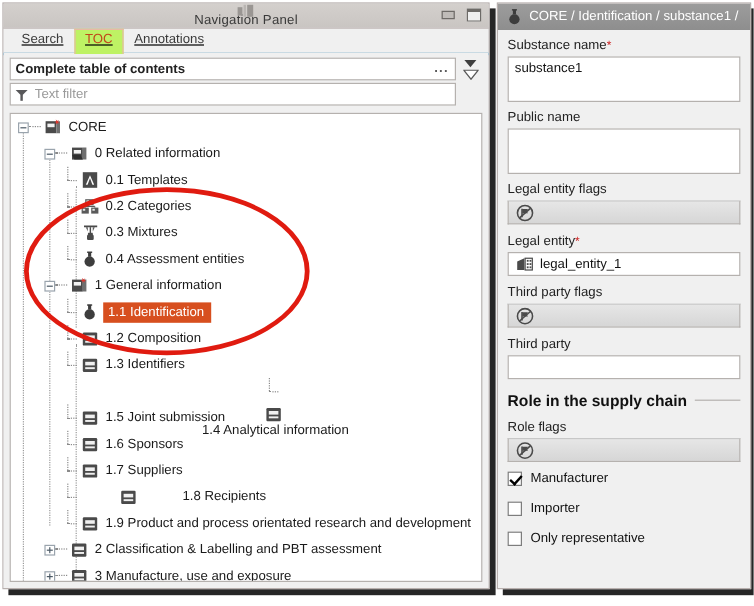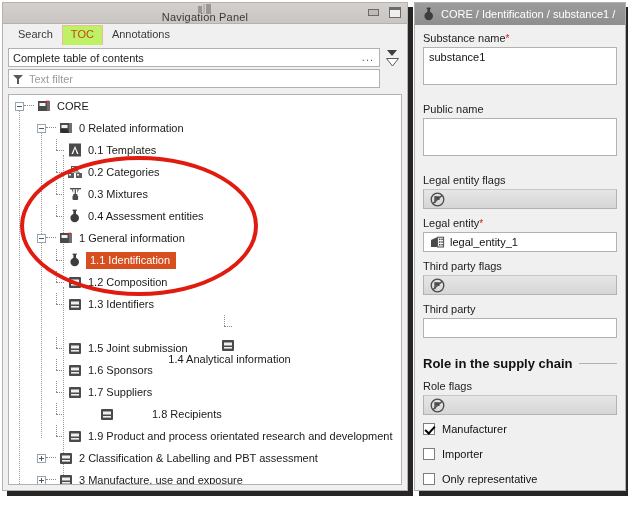--- a/index.html
+++ b/index.html
@@ -65,21 +65,21 @@
     box-sizing: border-box;
   }
 
   
   #tab-strip {
     position: relative;
     height: 20px;
     background: #f0f0f0;
     border-bottom: 2px solid #0369a1;
     padding-left: 6px;
-    display: flex; align-items: flex-end;
+    display: flex;  text-decoration: underline;
   }
   .tab {
     font-size: 11px;
     padding: 2px 8px 3px 8px;
     color: #3a3a3a;
     border: 1px solid transparent;
     border-bottom: none;
     line-height: 13px;
     cursor: default;
   }
@@ -98,20 +98,21 @@
   #toc-body {
     position: absolute;
     left: 0; right: 0; top: 41px; bottom: 0;
     background: #f0f0f0;
     padding: 4px 5px 5px 5px;
     box-sizing: border-box;
   }
   #toc-select-row {
     display: flex;
     height: 19px;
+    font-weight: bold;
   }
   #toc-select {
     flex: 1;
     background: #ffffff;
     border: 1px solid #b5b1ae;
     box-sizing: border-box;
     display: flex; align-items: center;
     padding: 0 4px;
     position: relative;
   }
@@ -277,21 +278,21 @@
     margin-bottom: 3px;
   }
   .req { color: #cc2020; font-size: 10px; }
   .txtbox {
     background: #ffffff;
     border: 1px solid #b5b1ae;
     box-sizing: border-box;
     height: 38px;
     padding: 3px 5px;
     font-size: 11px; color: #111;
-    margin-bottom: 18px;
+    margin-bottom: 7px;
     width: 100%;
     overflow: hidden;
   }
   .txtbox.short { height: 20px; padding-top: 2px; display:flex; align-items:center;}
   .flagbar {
     background: linear-gradient(to bottom, #e6e6e6 0%, #d6d6d6 100%);
     border: 1px solid #b5b1ae;
     border-top-color: #c7c7c7;
     box-sizing: border-box;
     height: 20px;

